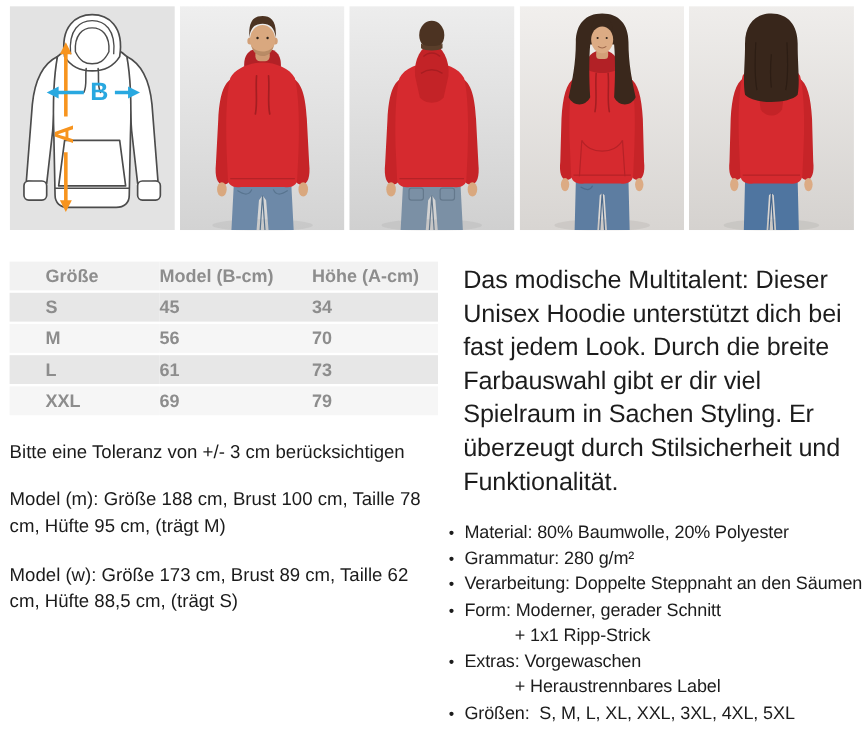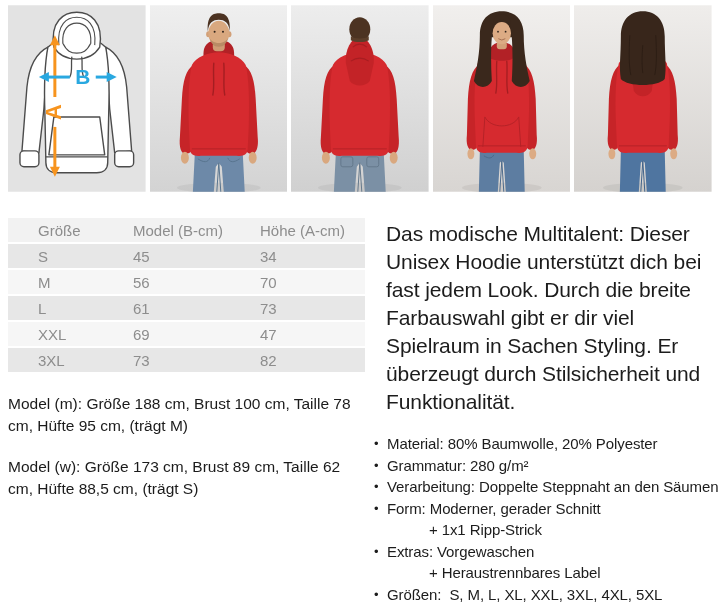--- a/index.html
+++ b/index.html
@@ -11,21 +11,21 @@
   .photo{flex:1;height:187px;overflow:hidden;}
   .photo svg{display:block;width:100%;height:100%;}
 
   
   .content{display:flex;align-items:flex-start;padding:0 8px;margin-top:24px;}
   .col-left{width:357px;flex:0 0 357px;}
   .col-right{flex:1;margin-left:9px;color:#1c1c1c;}
 
   
   table.sizes{width:100%;border-collapse:separate;border-spacing:0 2px;table-layout:fixed;}
-  table.sizes th,table.sizes td{font-size:15px;font-weight:400;color:#8d8d8d;text-align:left;height:24px;padding:0;vertical-align:middle;}
+  table.sizes th,table.sizes td{font-size:15px;font-weight:700;color:#8d8d8d;text-align:left;height:24px;padding:0;vertical-align:middle;}
   table.sizes th{background:#f2f2f2;}
   table.sizes td{background:#f6f6f6;}
   table.sizes tbody tr:nth-child(odd) td{background:#e7e7e7;}
   table.sizes th:first-child,table.sizes td:first-child{padding-left:30px;}
 
   
   .note-tolerance{margin-top:21px;font-size:15.5px;color:#1b1b1b;}
   .note-model{margin-top:19px;font-size:15.5px;line-height:22px;color:#1b1b1b;width:345px;}
   .note-model b{font-weight:400;}
 
@@ -243,30 +243,26 @@
               <td>70</td>
             </tr>
           <tr>
               <td>L</td>
               <td>61</td>
               <td>73</td>
             </tr>
           <tr>
               <td>XXL</td>
               <td>69</td>
-              <td>47</td>
-            </tr>
-          <tr>
-              <td>3XL</td>
-              <td>73</td>
-              <td>82</td>
+              <td>79</td>
             </tr>
         </tbody>
       </table>
 
+      <div class="note-tolerance">Bitte eine Toleranz von +/- 3 cm berücksichtigen</div>
 
       <div class="note-model">
         <b>Model (m):</b>
         <span>Größe 188 cm, Brust 100 cm, Taille 78 cm, Hüfte 95 cm, (trägt M)</span>
       </div>
 
       <div class="note-model">
         <b>Model (w):</b>
         <span>Größe 173 cm, Brust 89 cm, Taille 62 cm, Hüfte 88,5 cm, (trägt S)</span>
       </div>

